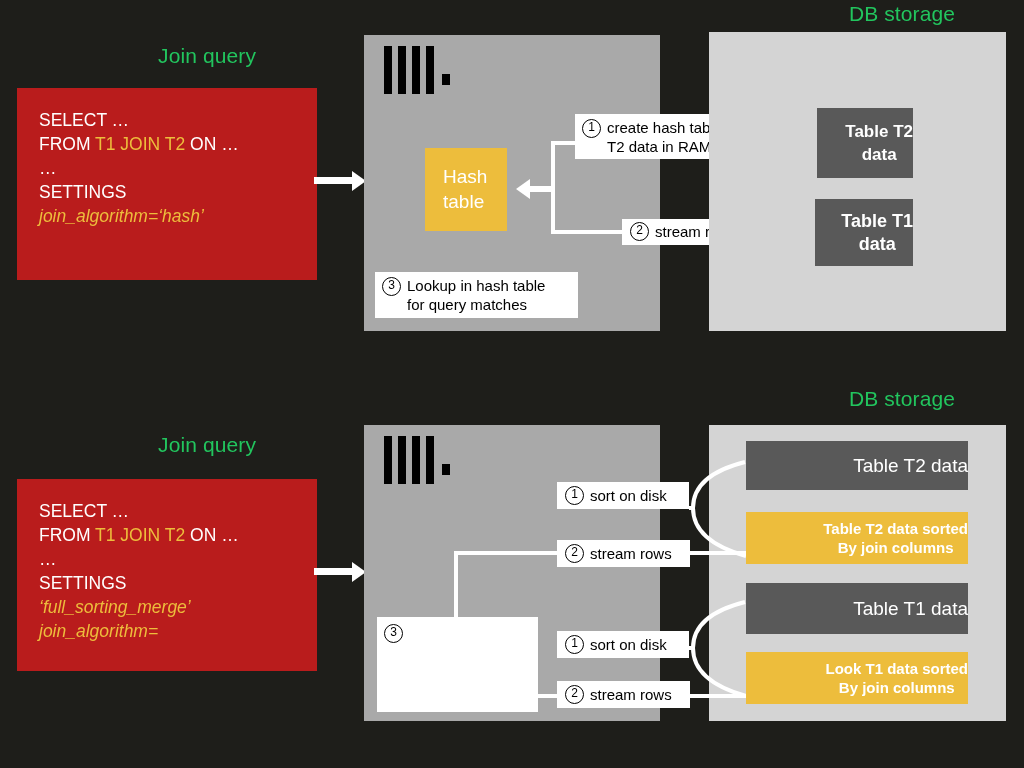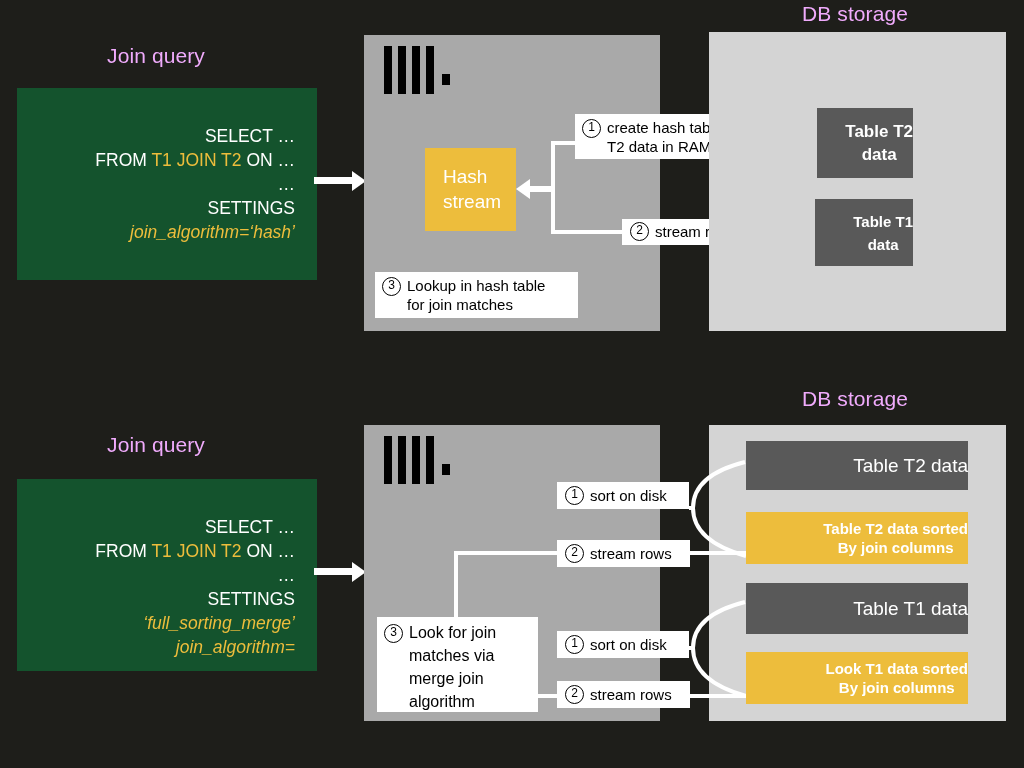--- a/index.html
+++ b/index.html
@@ -13,34 +13,33 @@
     height: 768px;
     background: #1e1e1a;
     overflow: hidden;
     font-family: "Liberation Sans", sans-serif;
     -webkit-font-smoothing: antialiased;
   }
   .abs { position: absolute; }
 
   
   .section-title {
-    color: #f0abfc;
+    color: #22c55e;
     font-size: 21px;
     font-weight: 400;
-    text-align: center;
+    text-align: right;
     letter-spacing: 0.1px;
     white-space: nowrap;
   }
 
   
   .query-box {
-    background: #14532d;
+    background: #b91c1c;
     box-sizing: border-box;
-    padding: 36px 22px;
-    text-align: right;
+    padding: 20px 22px;
   }
   .query-line {
     color: #ffffff;
     font-size: 17.5px;
     line-height: 24px;
     white-space: nowrap;
   }
   .kw-accent { color: #edbd3c; }
   .query-line.accent { color: #edbd3c; font-style: italic; }
 
@@ -166,23 +165,23 @@
 
       <div class="ch-logo" style="left:20px; top:11px; width:80px; height:48px;">
         <div class="ch-bar" style="left:0px;  top:0px;  height:48px;"></div>
         <div class="ch-bar" style="left:14px; top:0px;  height:48px;"></div>
         <div class="ch-bar" style="left:28px; top:0px;  height:48px;"></div>
         <div class="ch-bar" style="left:42px; top:0px;  height:48px;"></div>
         <div class="ch-dot" style="left:58px; top:28px;"></div>
       </div>
     </div>
 
-    <div class="abs hash-block" style="left:425px; top:148px; width:91px; height:83px;">
+    <div class="abs hash-block" style="left:425px; top:148px; width:82px; height:83px;">
       <div>Hash</div>
-      <div>stream</div>
+      <div>table</div>
     </div>
 
     <div class="abs wline" style="left:792px; top:141px; width:25px; height:4px;"></div>
 
     <div class="abs wline" style="left:551px; top:141px; width:4px; height:93px;"></div>
 
     <div class="abs wline" style="left:551px; top:141px; width:28px; height:4px;"></div>
 
     <div class="abs wline" style="left:551px; top:230px; width:72px; height:4px;"></div>
 
@@ -198,30 +197,30 @@
     </div>
 
     <div class="abs callout one-line" style="left:622px; top:219px; width:130px; height:26px;">
       <span class="num-circle" style="margin-top:0;">2</span>
       <span class="callout-text">stream rows</span>
     </div>
 
     <div class="abs callout" style="left:375px; top:272px; width:203px; height:46px;">
       <span class="num-circle">3</span>
       <span class="callout-text">Lookup in hash table
-for join matches</span>
+for query matches</span>
     </div>
 
     <div class="abs db-panel" style="left:709px; top:32px; width:297px; height:299px;"></div>
 
     <div class="abs table-block" style="left:817px; top:108px; width:96px; height:70px; font-size:17px;">
       <span class="callout-text">Table T2
 data</span>
     </div>
-    <div class="abs table-block" style="left:815px; top:199px; width:98px; height:67px; font-size:15px;">
+    <div class="abs table-block" style="left:815px; top:199px; width:98px; height:67px; font-size:18px;">
       <span class="callout-text">Table T1
 data</span>
     </div>
   </div>
 
   <div>
 
     <div class="abs section-title" style="left:56px; top:433px; width:200px;">Join query</div>
     <div class="abs section-title" style="left:755px; top:387px; width:200px;">DB storage</div>
 
@@ -270,24 +269,20 @@
       <span class="callout-text">sort on disk</span>
     </div>
 
     <div class="abs callout one-line" style="left:557px; top:540px; width:133px; height:27px;">
       <span class="num-circle" style="margin-top:0;">2</span>
       <span class="callout-text">stream rows</span>
     </div>
 
     <div class="abs callout" style="left:377px; top:617px; width:161px; height:95px; line-height:23px; font-size:16px;">
       <span class="num-circle" style="margin-top:3px;">3</span>
-      <span class="callout-text">Look for join
-matches via
-merge join
-algorithm</span>
     </div>
 
     <div class="abs callout one-line" style="left:557px; top:631px; width:132px; height:27px;">
       <span class="num-circle" style="margin-top:0;">1</span>
       <span class="callout-text">sort on disk</span>
     </div>
 
     <div class="abs callout one-line" style="left:557px; top:681px; width:133px; height:27px;">
       <span class="num-circle" style="margin-top:0;">2</span>
       <span class="callout-text">stream rows</span>

